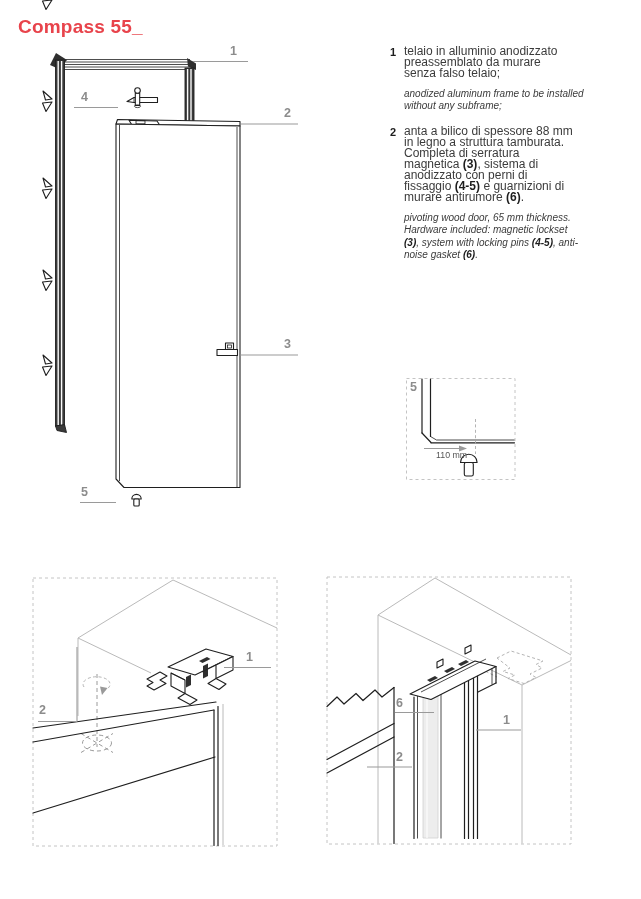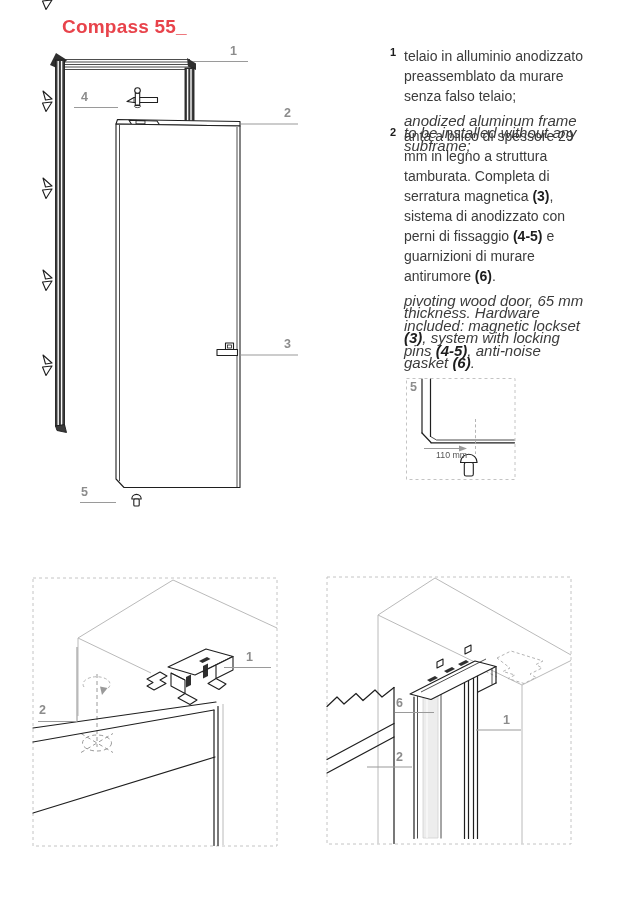--- a/index.html
+++ b/index.html
@@ -22,30 +22,30 @@
   .dashlg{stroke:#ababab;fill:none;stroke-width:.9;stroke-dasharray:3,2.4;}
   .gasket{fill:#ededed;stroke:#d0d0d0;stroke-width:.8;}
   .hl{stroke:#fafafa;stroke-width:1.4;}
   
   .callout{position:absolute;font-size:12.5px;font-weight:700;color:#8c8c8c;line-height:1;}
   .dim{position:absolute;font-size:8.8px;font-weight:400;color:#555;line-height:1;margin-left:9px;}
   
   .note{position:absolute;left:388px;width:197px;}
   .note-num{position:absolute;left:2px;top:0;font-size:11px;font-weight:700;color:#1d1d1d;}
   .note-body{margin-left:16px;}
-  .note-it{margin:0 0 9px 0;font-size:14px;line-height:20px;color:#3b3b3b;}
-  .note-en{margin:0;font-size:15px;line-height:12.4px;color:#3b3b3b;font-style:italic;}
+  .note-it{margin:0 11px 9px 0;font-size:12px;line-height:11px;color:#3b3b3b;}
+  .note-en{margin:0;font-size:10px;line-height:12.4px;color:#3b3b3b;font-style:italic;}
   .seg-bold{font-weight:700;color:#1d1d1d;}
 </style>
 </head>
 <body>
 
 <div class="page">
 
-  <h1 class="page-title" style="color: rgb(232, 67, 75); margin-left: 44px;">Compass 55_</h1>
+  <h1 class="page-title" style="color: rgb(232, 67, 75);">Compass 55_</h1>
 
   <svg width="641" height="899" viewBox="0 0 641 899">
 
     <g>
       <line class="k08" x1="54" y1="59.5" x2="190" y2="59.5"></line>
       <line class="k08" x1="54" y1="62" x2="193" y2="62"></line>
       <line class="k08" x1="54" y1="64.5" x2="196" y2="64.5"></line>
       <line class="k08" x1="57" y1="67" x2="196" y2="67"></line>
       <line class="k08" x1="60" y1="69.5" x2="194" y2="69.5"></line>
       <polygon class="dkfill" points="50,65 56,53 67,60 59,69"></polygon>
@@ -247,18 +247,18 @@
     <span class="note-num">1</span>
     <div class="note-body">
       <p class="note-it"><span>telaio in alluminio anodizzato preassemblato da murare senza falso telaio;</span></p>
       <p class="note-en"><span>anodized aluminum frame to be installed without any subframe;</span></p>
     </div>
   </div>
 
   <div class="note" style="top:126px;">
     <span class="note-num">2</span>
     <div class="note-body">
-      <p class="note-it"><span>anta a bilico di spessore 29 mm in legno a struttura tamburata. Completa di serratura magnetica </span><span class="seg-bold">(3)</span><span>, sistema di anodizzato con perni di fissaggio </span><span class="seg-bold">(4-5)</span><span> e guarnizioni di murare antirumore </span><span class="seg-bold">(6)</span><span>.</span></p>
+      <p class="note-it"><span>anta a bilico di spessore 88 mm in legno a struttura tamburata. Completa di serratura magnetica </span><span class="seg-bold">(3)</span><span>, sistema di anodizzato con perni di fissaggio </span><span class="seg-bold">(4-5)</span><span> e guarnizioni di murare antirumore </span><span class="seg-bold">(6)</span><span>.</span></p>
       <p class="note-en"><span>pivoting wood door, 65 mm thickness. Hardware included: magnetic lockset </span><span class="seg-bold">(3)</span><span>, system with locking pins </span><span class="seg-bold">(4-5)</span><span>, anti-noise gasket </span><span class="seg-bold">(6)</span><span>.</span></p>
     </div>
   </div>
 
 </div>
 
 </body></html>

